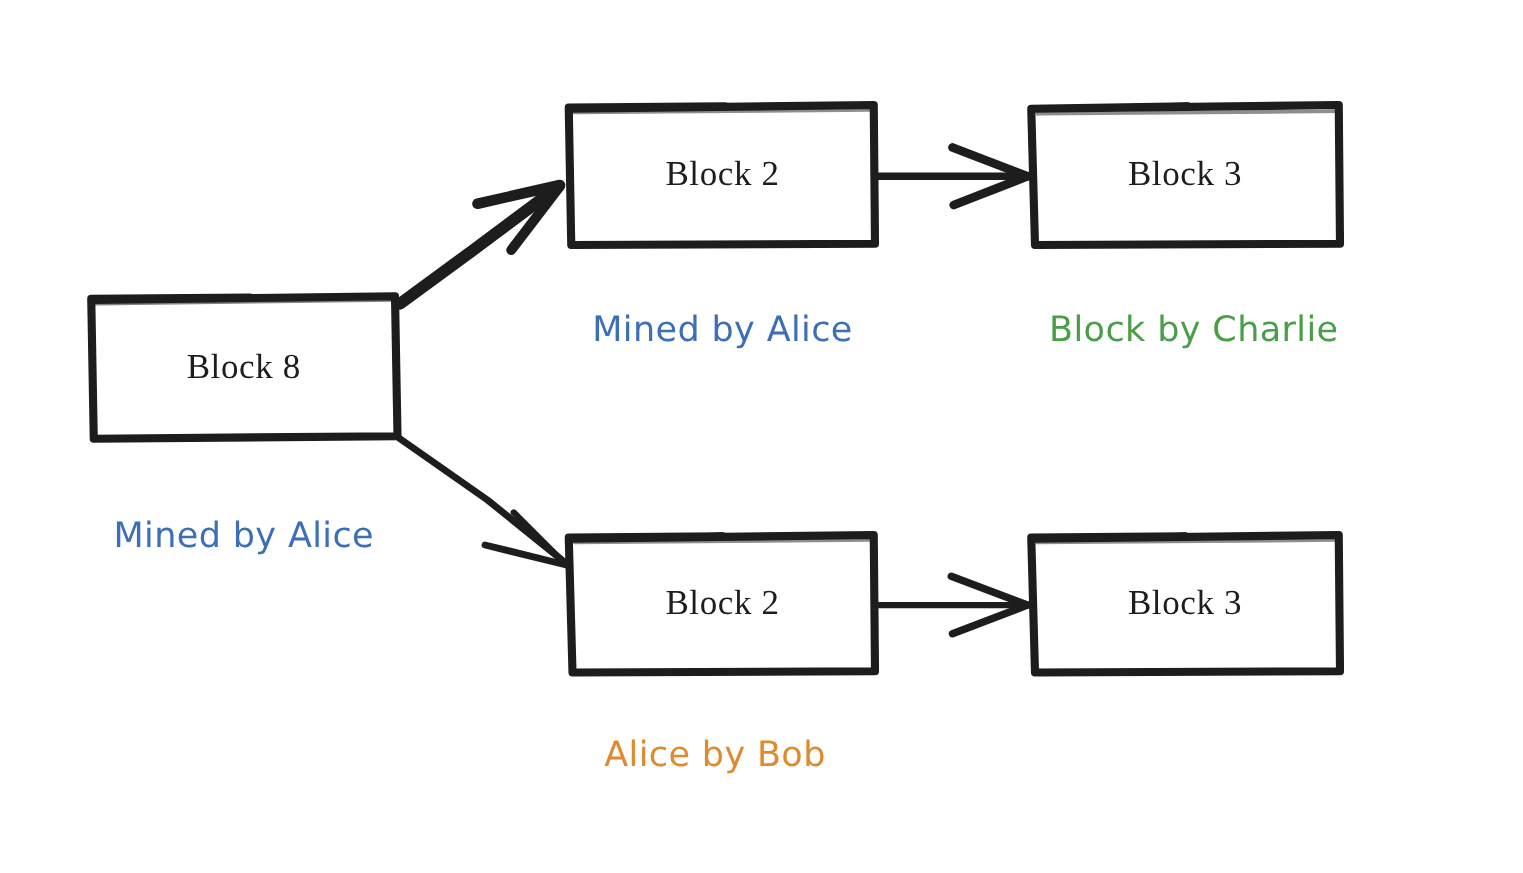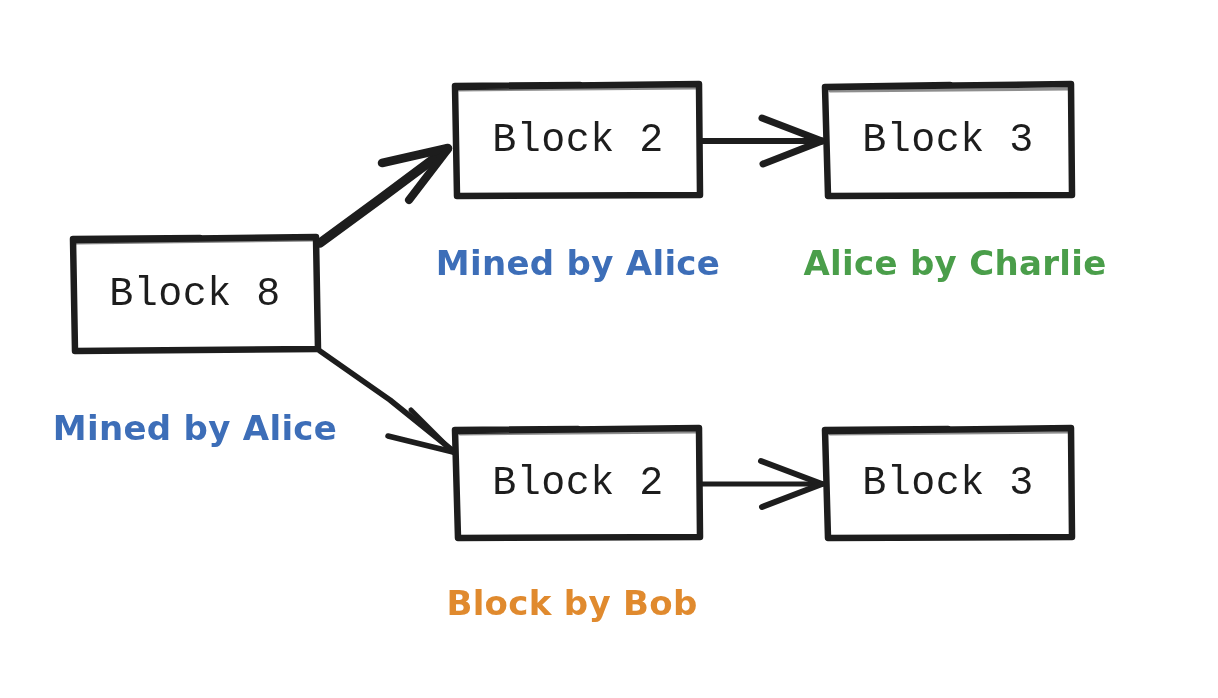--- a/index.html
+++ b/index.html
@@ -21,33 +21,33 @@
   #sketch {
     position: absolute;
     left: 0;
     top: 0;
     width: 1218px;
     height: 698px;
   }
   .block-label {
     position: absolute;
     color: #1d1d1d;
-    font-family: Liberation Mono, monospace;
-    font-size: 40px;
+    font-family: Liberation Serif, serif;
+    font-size: 28px;
     font-weight: 400;
     letter-spacing: 0.5px;
     white-space: nowrap;
     text-align: center;
     transform: translate(-50%, -50%);
   }
   .miner-label {
     position: absolute;
     font-family: "DejaVu Sans", sans-serif;
-    font-size: 34px;
-    font-weight: 700;
+    font-size: 28px;
+    font-weight: 400;
     letter-spacing: 0.3px;
     white-space: nowrap;
     transform: translate(-50%, -50%);
   }
 </style>
 </head>
 <body>
 
 <div id="canvas">
 
@@ -111,18 +111,18 @@
   <div class="block-label" style="left:948px; top:140px;">Block 3</div>
 
   <div class="block-label" style="left:578px; top:483px;">Block 2</div>
 
   <div class="block-label" style="left:948px; top:483px;">Block 3</div>
 
   <div class="miner-label" style="left:195px; top:428px; color:#3d6eb8;">Mined by Alice</div>
 
   <div class="miner-label" style="left:578px; top:263px; color:#3d6eb8;">Mined by Alice</div>
 
-  <div class="miner-label" style="left:955px; top:263px; color:#4a9e4a;">Alice by Charlie</div>
+  <div class="miner-label" style="left:955px; top:263px; color:#4a9e4a;">Block by Charlie</div>
 
-  <div class="miner-label" style="left:572px; top:603px; color:#e08a2e;">Block by Bob</div>
+  <div class="miner-label" style="left:572px; top:603px; color:#e08a2e;">Alice by Bob</div>
 
 
 </div>
 
 </body></html>

